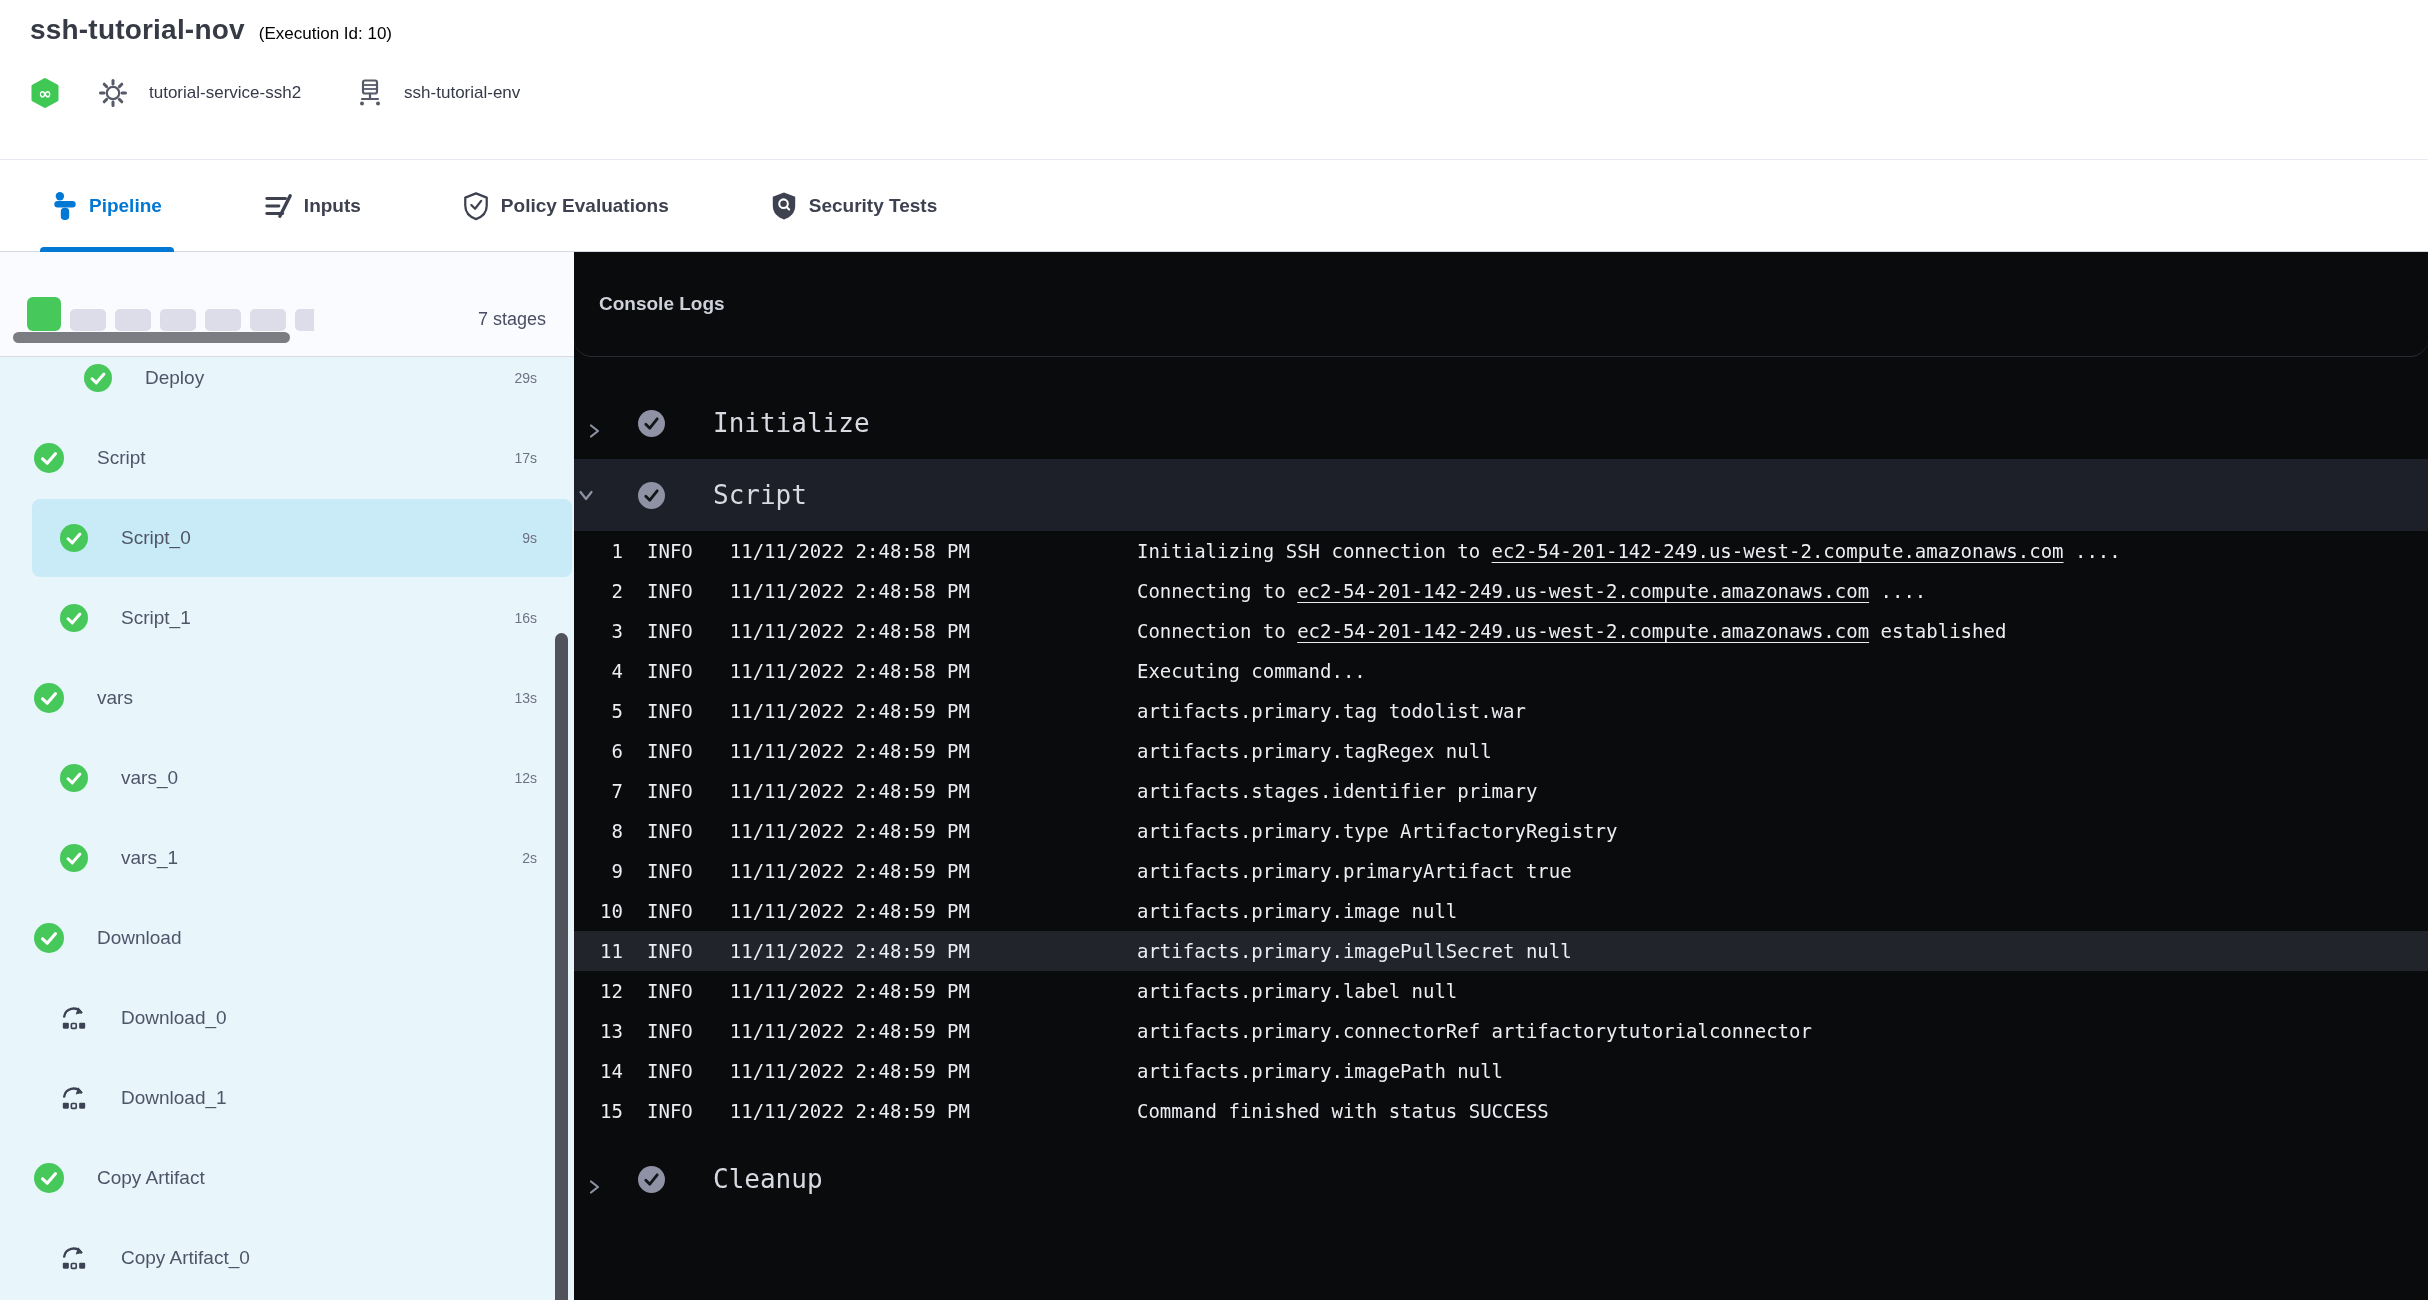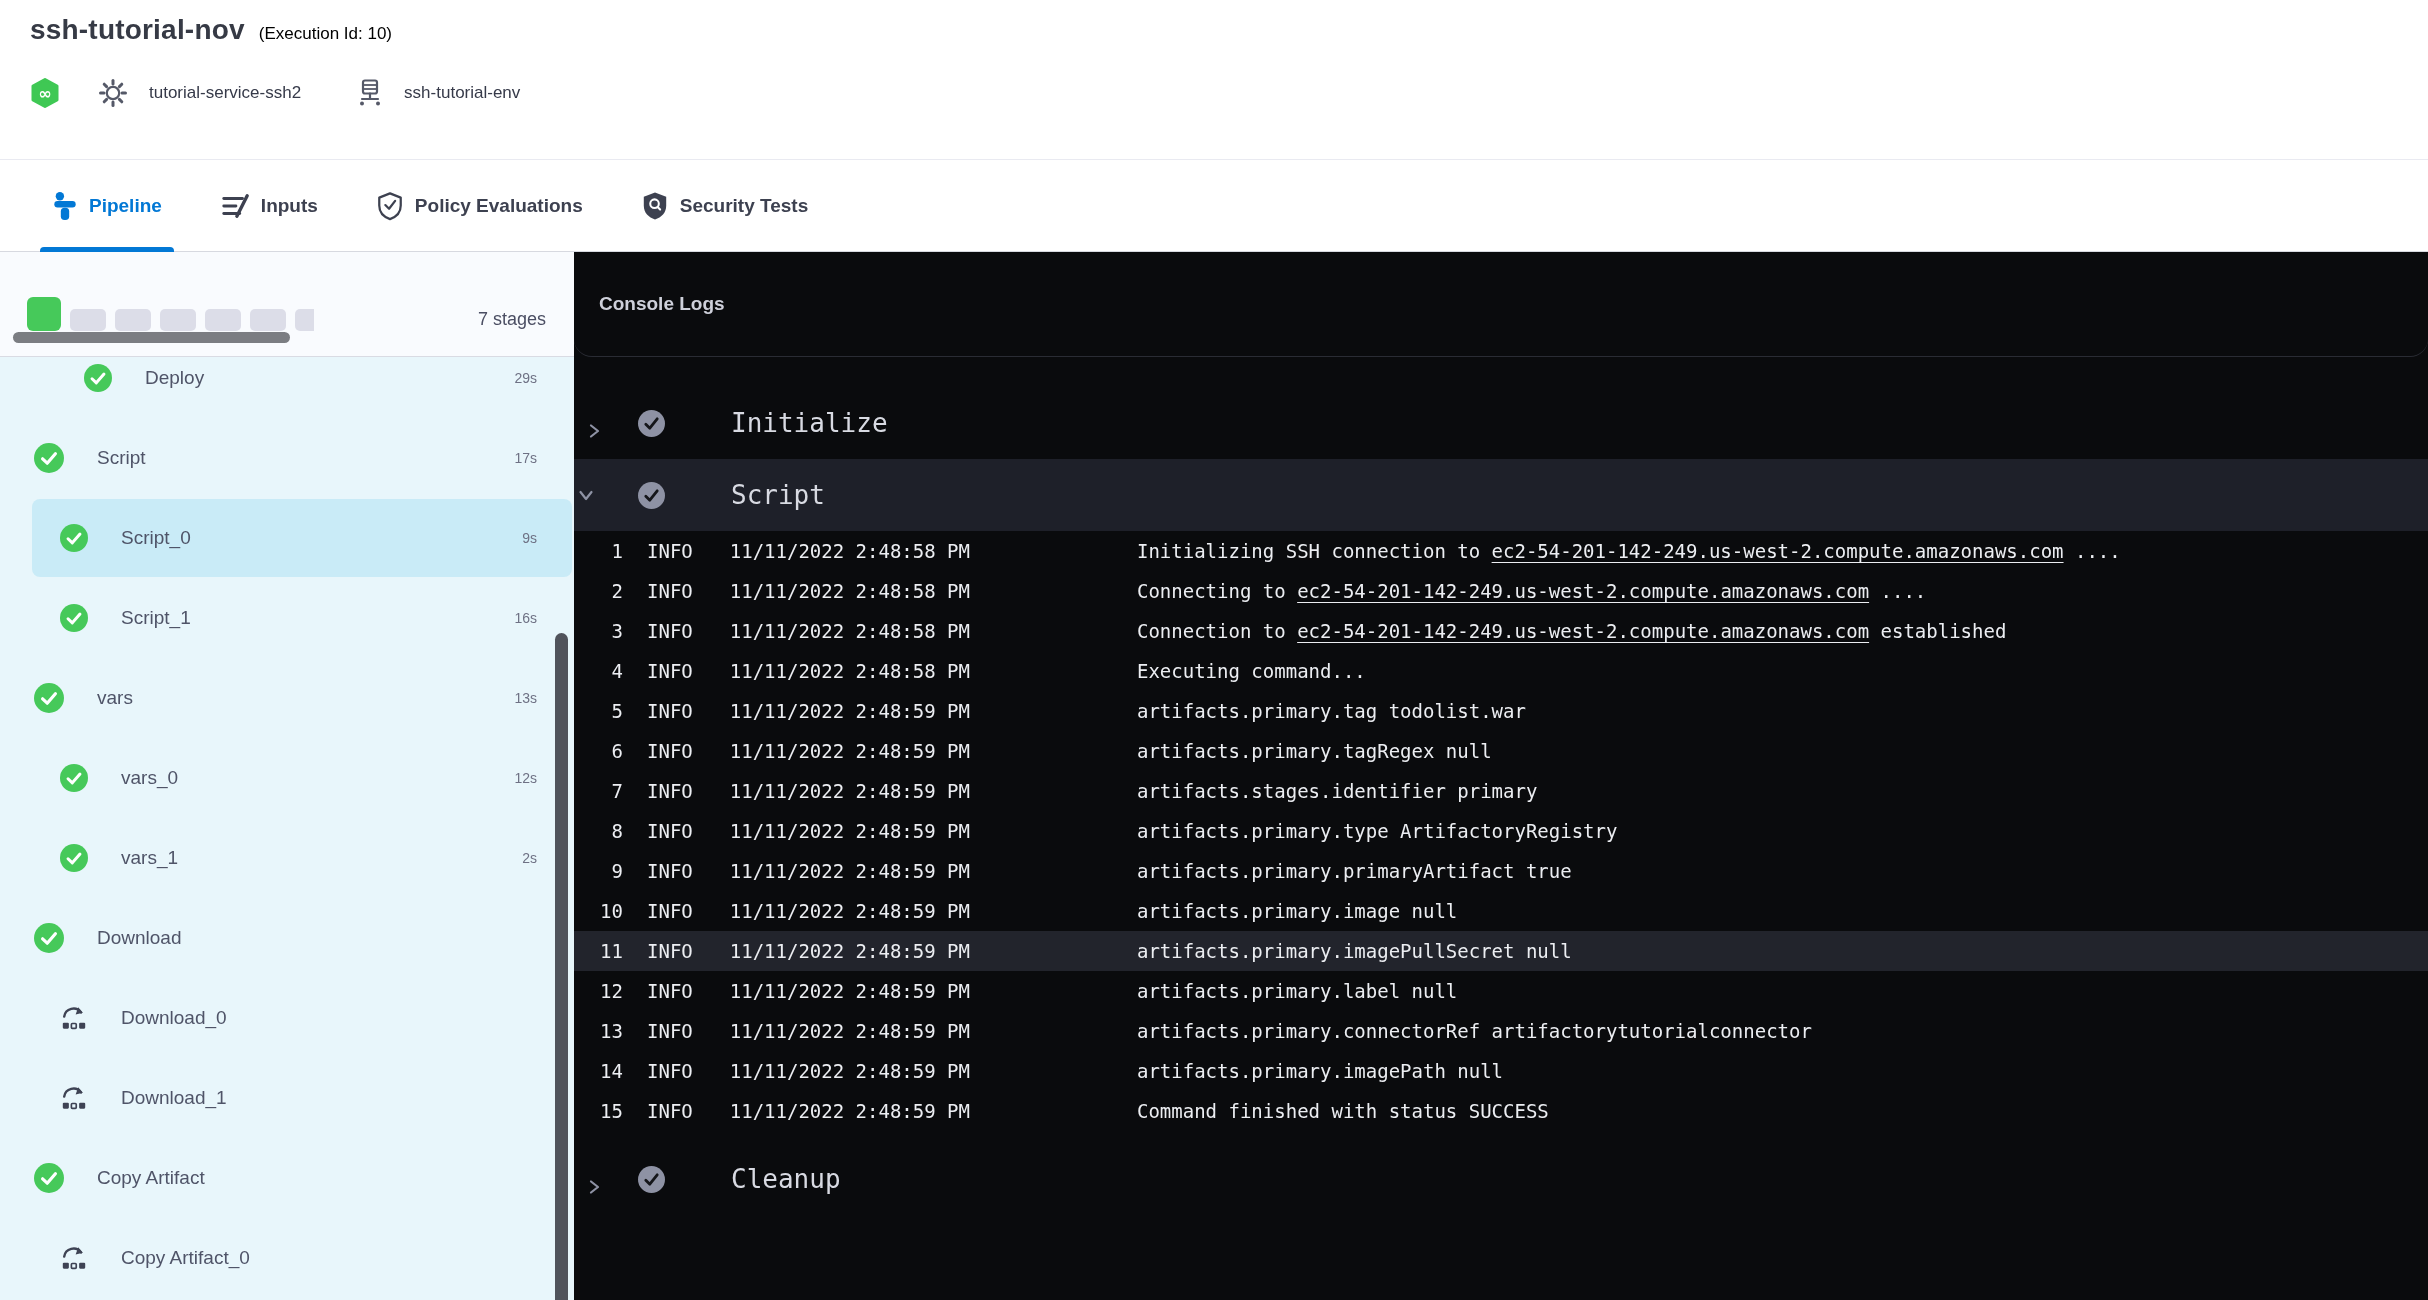--- a/index.html
+++ b/index.html
@@ -15,21 +15,21 @@
   .meta-row{margin-top:32px;display:flex;align-items:center;}
   .meta-icon{flex:none;display:inline-flex;}
   .cd-icon{width:30px;height:30px;}
   .gear-icon{width:30px;height:30px;margin-left:38px;color:#555968;}
   .meta-name{margin-left:21px;font-size:17px;color:#363a49;}
   .env-icon{width:26px;height:28px;margin-left:56px;color:#555968;}
   .env-name{}
 
   
   .tabbar{height:91px;display:flex;align-items:stretch;padding-left:40px;
-          border-bottom:1px solid #d7d9e0;background:#fff;}
+          border-bottom:1px solid #d7d9e0;background:#fff;gap:43px;}
   .tab{display:flex;align-items:center;gap:11px;margin-right:34px;padding:0 12px;
        position:relative;color:#3d4150;font-size:19px;font-weight:600;cursor:pointer;}
   .tab.active{color:#0278d5;}
   .tab.active::after{content:"";position:absolute;left:0;right:0;bottom:-1px;height:5px;
        background:#0278d5;border-radius:4px 4px 0 0;}
   .tab svg{flex:none;}
 
   
   .content{display:flex;height:1196px;}
 
@@ -65,21 +65,21 @@
   .console-head{height:105px;box-sizing:border-box;display:flex;align-items:center;
              padding-left:25px;border-bottom:1px solid #2a2c34;
              font-size:19px;font-weight:700;color:#ced0da;border-radius:18px;}
   .log-body{padding-top:30px;}
   .section-row{height:72px;display:flex;align-items:center;cursor:pointer;
              font-family:"DejaVu Sans Mono",monospace;font-size:26px;color:#d8dae2;}
   .section-row.expanded{background:#1e2029;}
   .chevron{margin-left:12px;width:16px;height:16px;flex:none;color:#8e92a4;}
   .chevron.down{transform:rotate(90deg);}
   .sec-check{margin-left:36px;width:27px;height:27px;flex:none;}
-  .section-label{margin-left:66px;}
+  .section-label{margin-left:48px;}
   .log-line{height:40px;display:flex;align-items:center;white-space:pre;
              font-family:"DejaVu Sans Mono",monospace;font-size:19px;color:#eceef2;}
   .log-line.highlight{background:#22242c;}
   .ln{width:49px;text-align:right;flex:none;}
   .level{margin-left:24px;flex:none;}
   .time{margin-left:37px;flex:none;}
   .msg{margin-left:167px;white-space:pre;}
   .log-link{text-decoration:underline;text-underline-offset:4px;cursor:pointer;}
   .log-line + .section-row{margin-top:12px;}
 </style>

